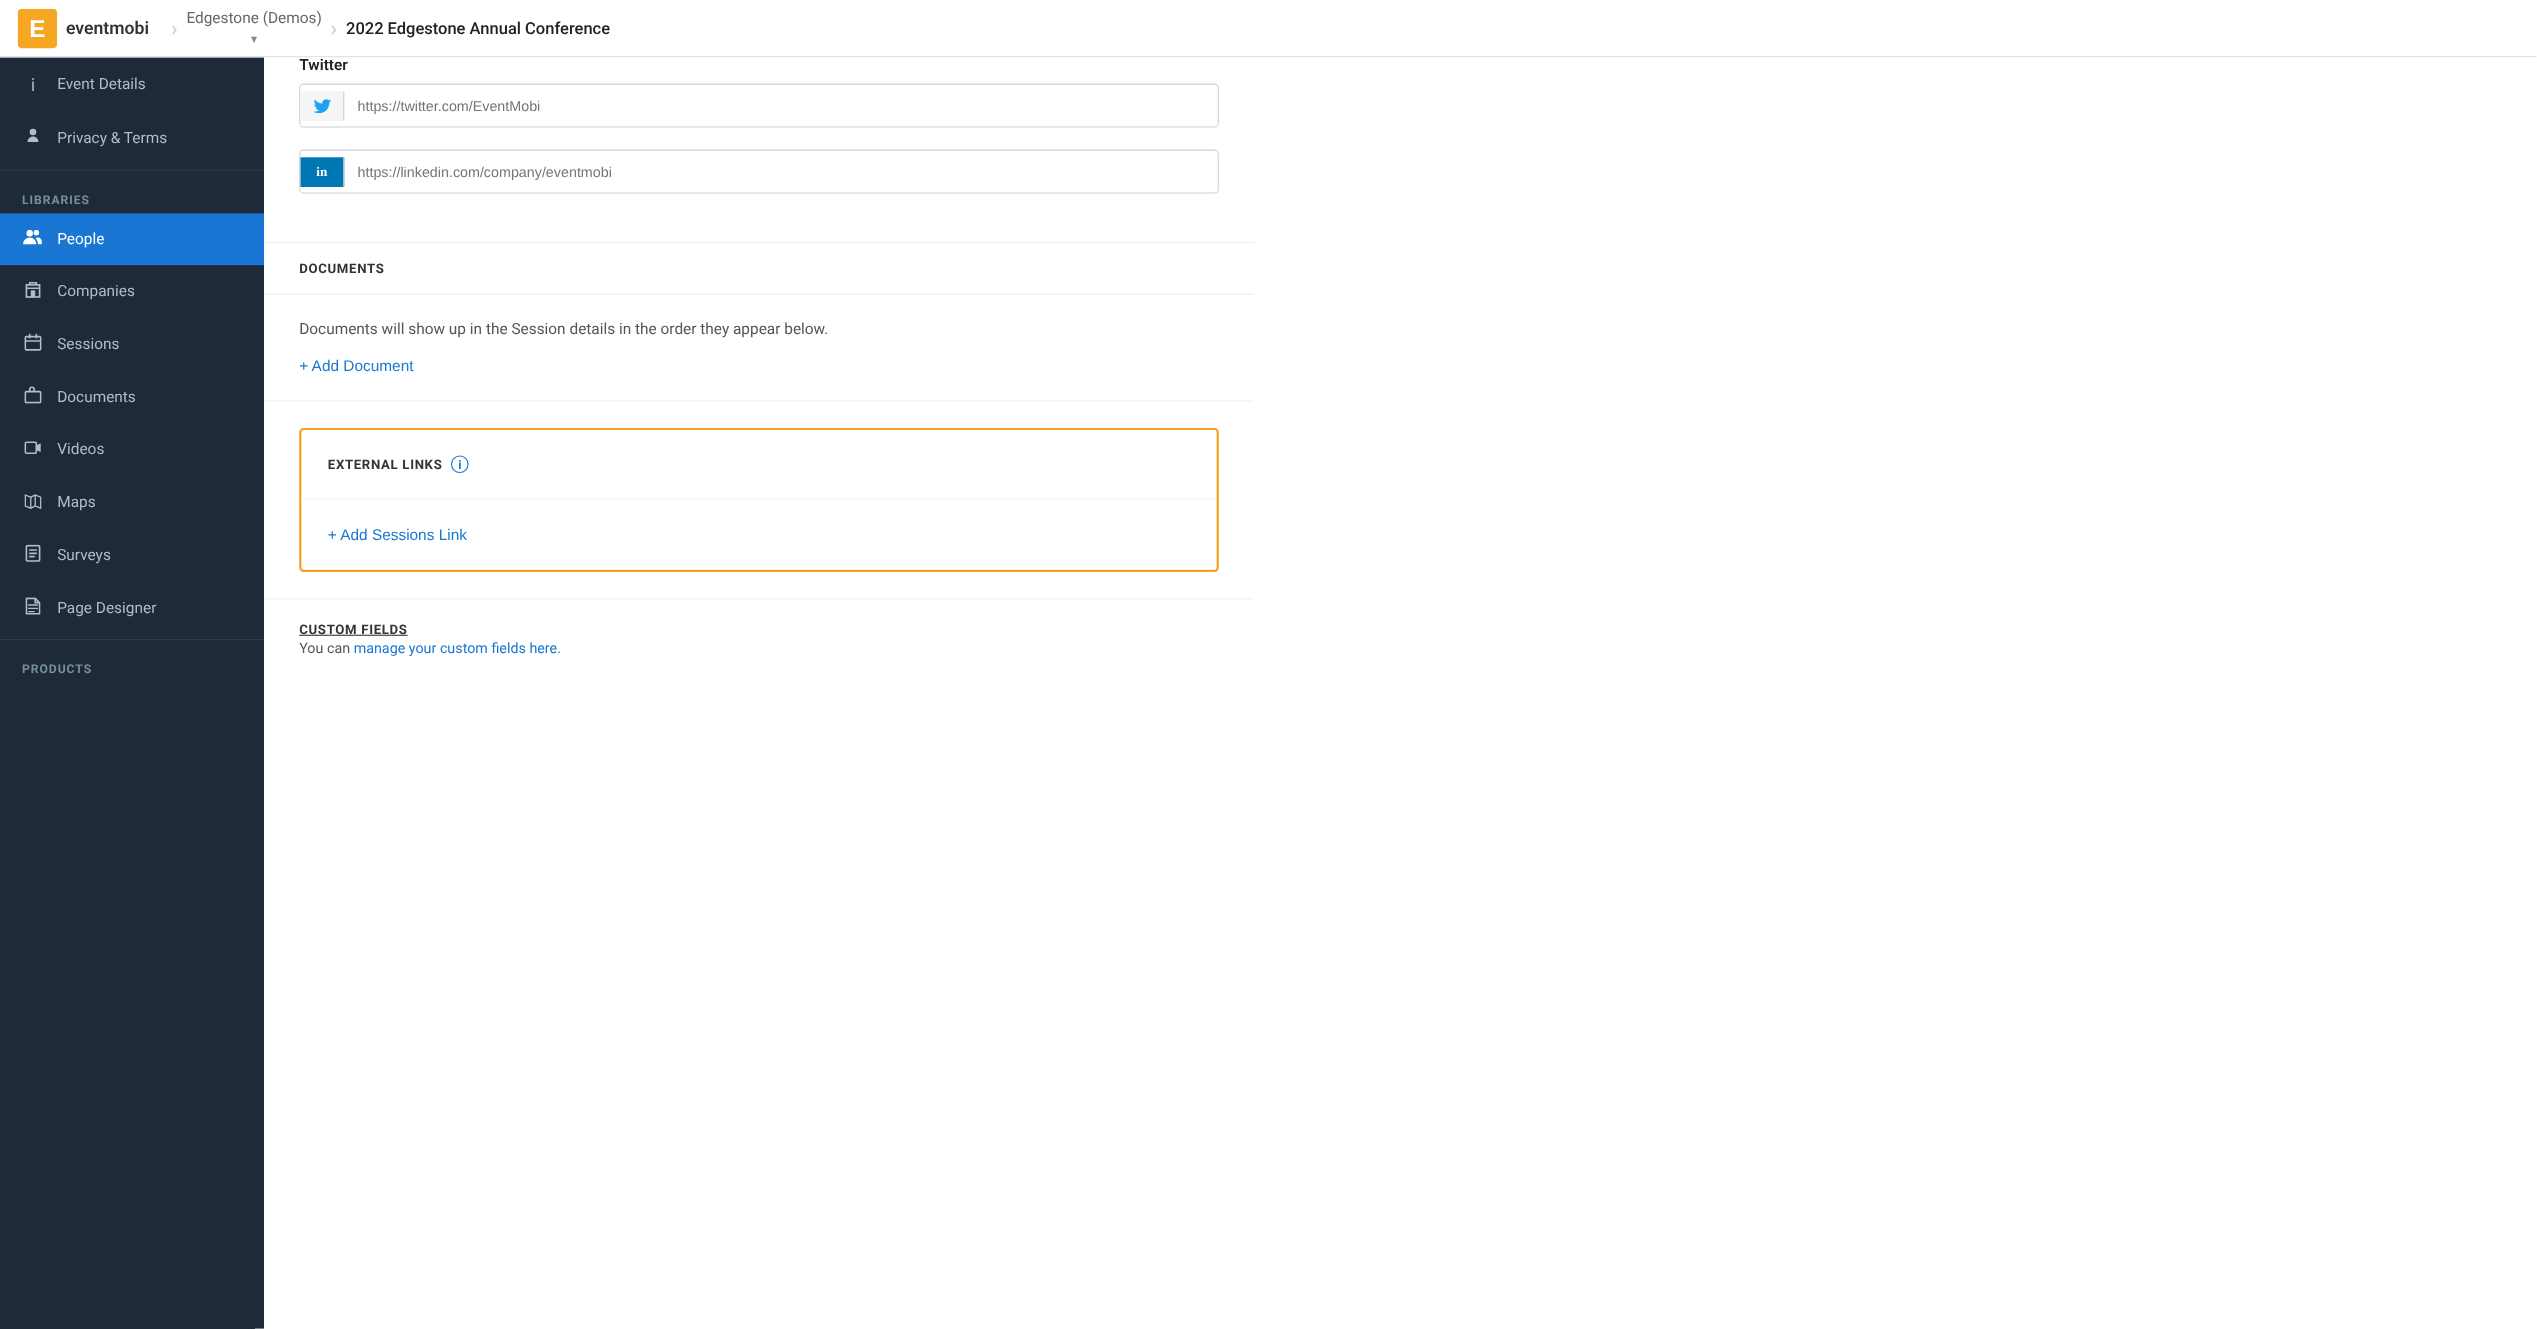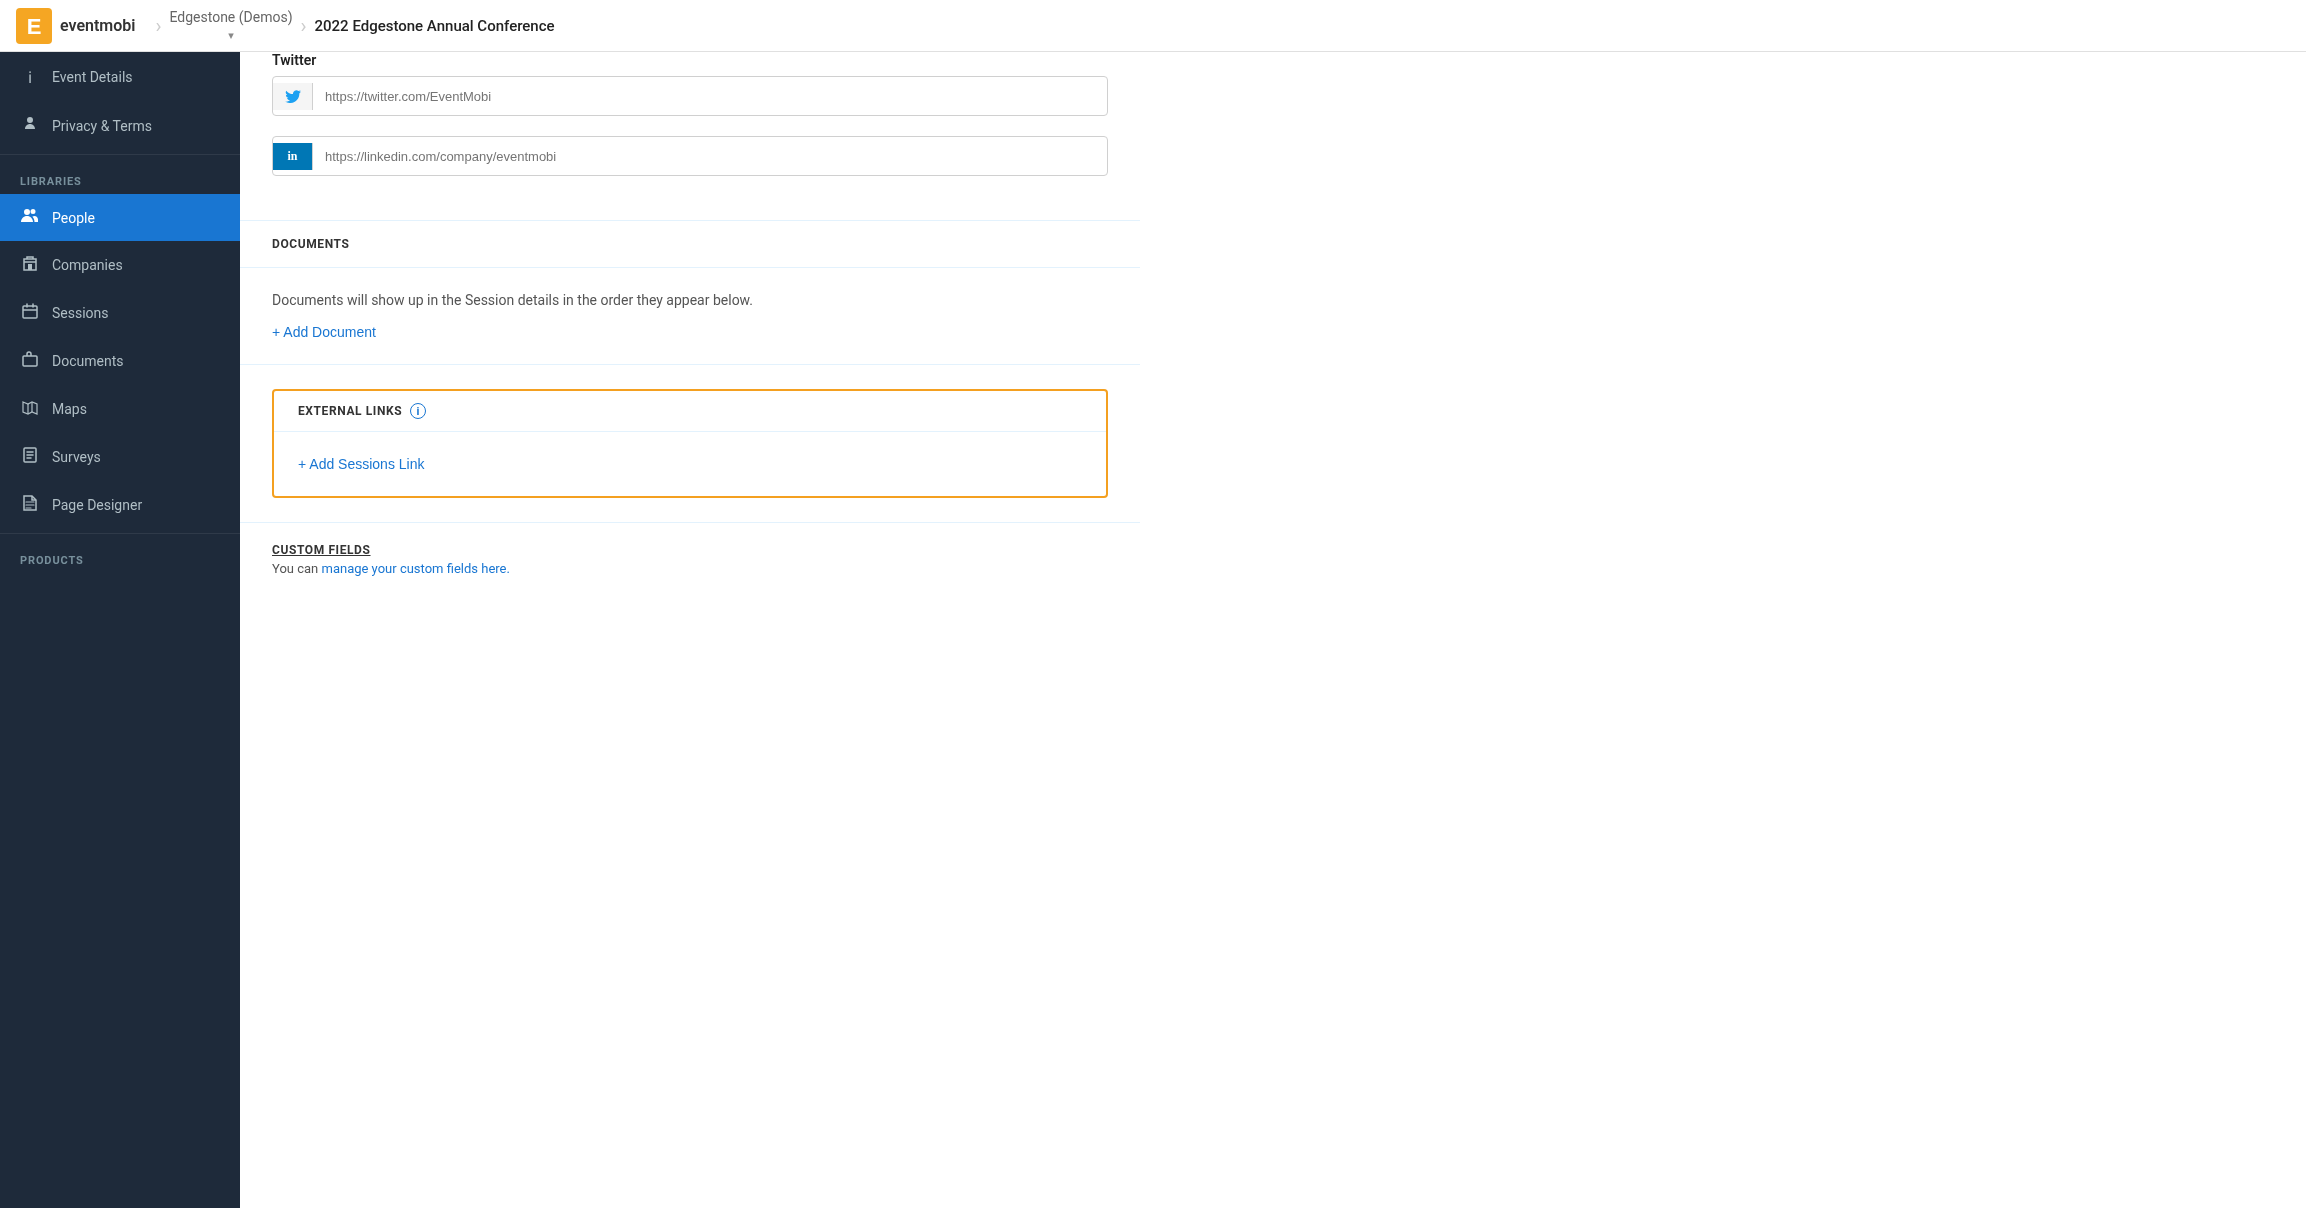--- a/index.html
+++ b/index.html
@@ -202,21 +202,21 @@
       border: 2px solid #f4a020;
       border-radius: 4px;
       margin: 0;
     }
 
     .external-links-header {
       font-size: 12px;
       font-weight: 700;
       color: #333;
       letter-spacing: 0.05em;
-      padding: 12px 24px;
+      padding: 23px 24px;
       border-bottom: 1px solid #e3f2fd;
       display: flex;
       align-items: center;
       gap: 8px;
     }
 
     .info-icon {
       width: 16px;
       height: 16px;
       border-radius: 50%;
@@ -346,20 +346,29 @@
     <div class="sidebar-item">
       <span class="sidebar-icon">
         <svg width="16" height="16" viewBox="0 0 16 16" fill="#b0bec5" xmlns="http://www.w3.org/2000/svg">
           <rect x="1" y="5" width="14" height="10" rx="1" stroke="#b0bec5" stroke-width="1.5" fill="none"></rect>
           <path d="M5 5V3a2 2 0 014 0v2" stroke="#b0bec5" stroke-width="1.5" fill="none"></path>
         </svg>
       </span>
       <span>Documents</span>
     </div>
 
+    <div class="sidebar-item">
+      <span class="sidebar-icon">
+        <svg width="16" height="16" viewBox="0 0 16 16" fill="#b0bec5" xmlns="http://www.w3.org/2000/svg">
+          <rect x="1" y="3" width="10" height="10" rx="1" stroke="#b0bec5" stroke-width="1.5" fill="none"></rect>
+          <path d="M11 6l4-2v8l-4-2V6z" fill="#b0bec5"></path>
+        </svg>
+      </span>
+      <span>Videos</span>
+    </div>
 
     <div class="sidebar-item">
       <span class="sidebar-icon">
         <svg width="16" height="16" viewBox="0 0 16 16" fill="#b0bec5" xmlns="http://www.w3.org/2000/svg">
           <path d="M1 3l5 2 4-2 5 2v10l-5-2-4 2-5-2V3z" stroke="#b0bec5" stroke-width="1.2" fill="none"></path>
           <path d="M6 5v10M10 3v10" stroke="#b0bec5" stroke-width="1.2"></path>
         </svg>
       </span>
       <span>Maps</span>
     </div>

